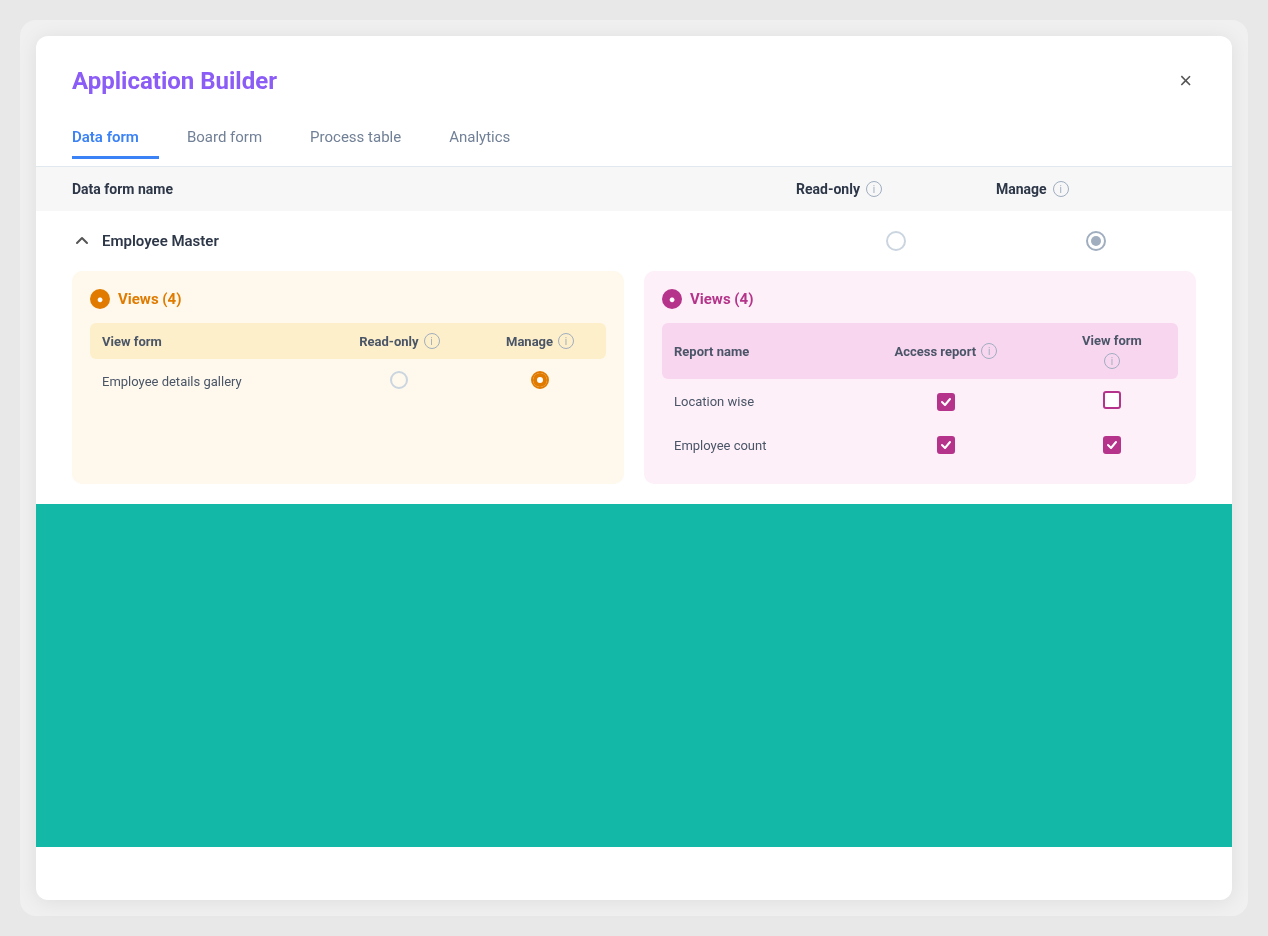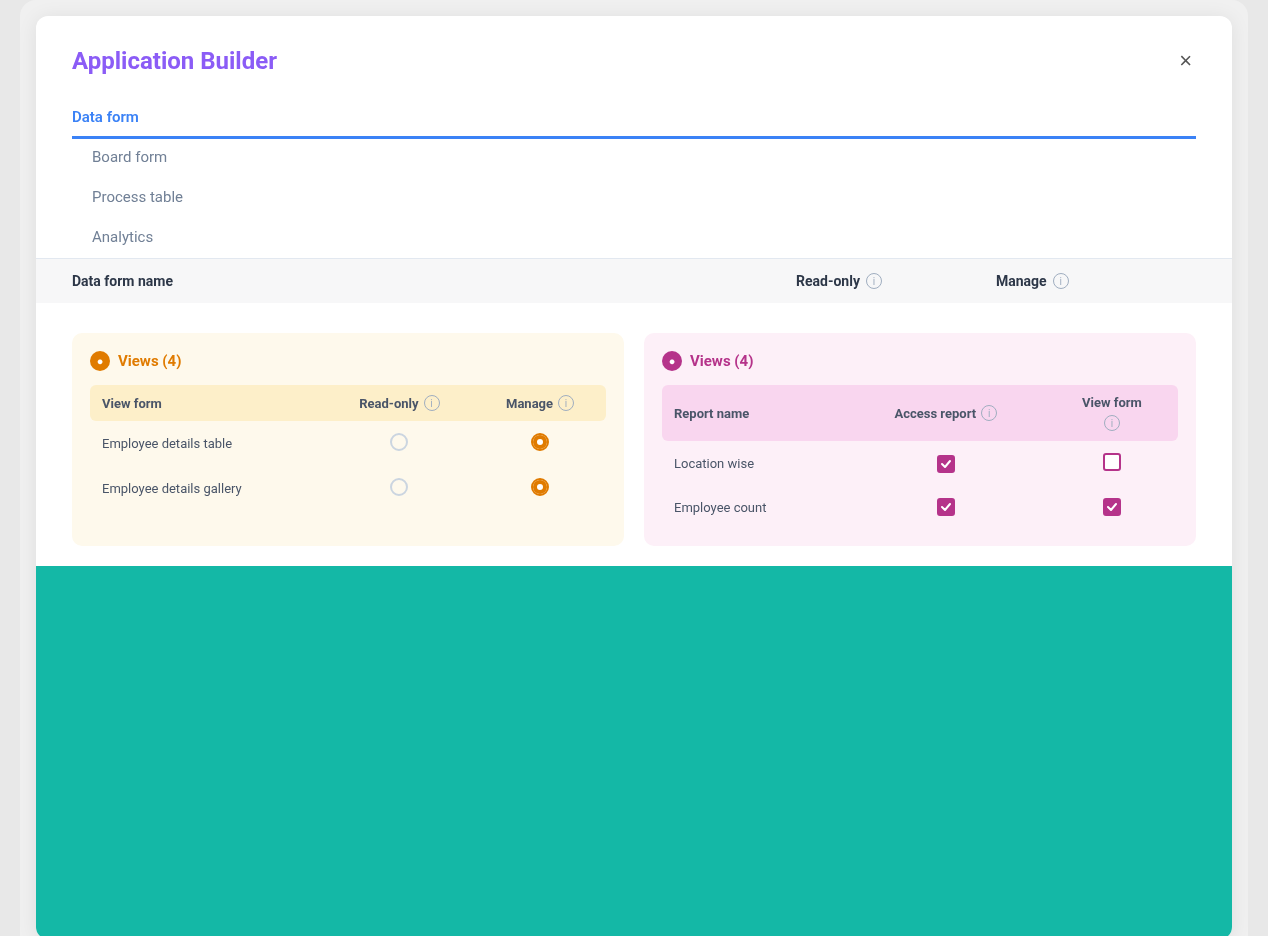--- a/index.html
+++ b/index.html
@@ -42,25 +42,24 @@
       border: none;
       cursor: pointer;
       font-size: 22px;
       color: #555;
       padding: 4px;
       display: flex;
       align-items: center;
       justify-content: center;
     }
     .tabs-container {
-      padding: 20px 36px 0 36px;
+      padding: 20px 36px 8px 36px;
       border-bottom: 1px solid #e2e8f0;
       display: flex;
-      gap: 0;
-      flex-direction: column;
+      gap: 8px;
     }
     .tab {
       padding: 10px 20px;
       font-size: 15px;
       color: #718096;
       cursor: pointer;
       border-bottom: 3px solid transparent;
       margin-bottom: -1px;
       white-space: nowrap;
     }
@@ -293,20 +292,38 @@
           <span>Read-only</span>
           <span class="info-icon">i</span>
         </div>
         <div class="table-header-cell">
           <span>Manage</span>
           <span class="info-icon">i</span>
         </div>
       </div>
 
       <div class="employee-row">
+        <div class="employee-row-header">
+          <div class="employee-name">
+            <span class="collapse-icon">
+              <svg width="14" height="14" viewBox="0 0 14 14" fill="none">
+                <path d="M2 9L7 4L12 9" stroke="#555" stroke-width="2" stroke-linecap="round" stroke-linejoin="round"></path>
+              </svg>
+            </span>
+            <span>Employee Master</span>
+          </div>
+          <div class="radio-cell">
+            <div class="radio-outer"></div>
+          </div>
+          <div class="radio-cell">
+            <div class="radio-outer selected">
+              <div class="radio-inner"></div>
+            </div>
+          </div>
+        </div>
 
         <div class="views-panels">
 
           <div class="views-panel orange">
             <div class="panel-title orange">
               <div class="panel-icon orange">●</div>
               <span>Views (4)</span>
             </div>
             <table class="panel-table">
               <thead>
@@ -323,29 +340,20 @@
                   <th class="center">
                     <div class="th-with-icon" style="justify-content:center;">
                       <span>Manage</span>
                       <span class="info-icon">i</span>
                     </div>
                   </th>
                 </tr>
               </thead>
               <tbody>
                 <tr>
-                  <td>Employee details table</td>
-                  <td class="center">
-                    <div class="radio-small"></div>
-                  </td>
-                  <td class="center">
-                    <div class="radio-small selected-orange"></div>
-                  </td>
-                </tr>
-                <tr>
                   <td>Employee details gallery</td>
                   <td class="center">
                     <div class="radio-small"></div>
                   </td>
                   <td class="center">
                     <div class="radio-small selected-orange"></div>
                   </td>
                 </tr>
               </tbody>
             </table>

